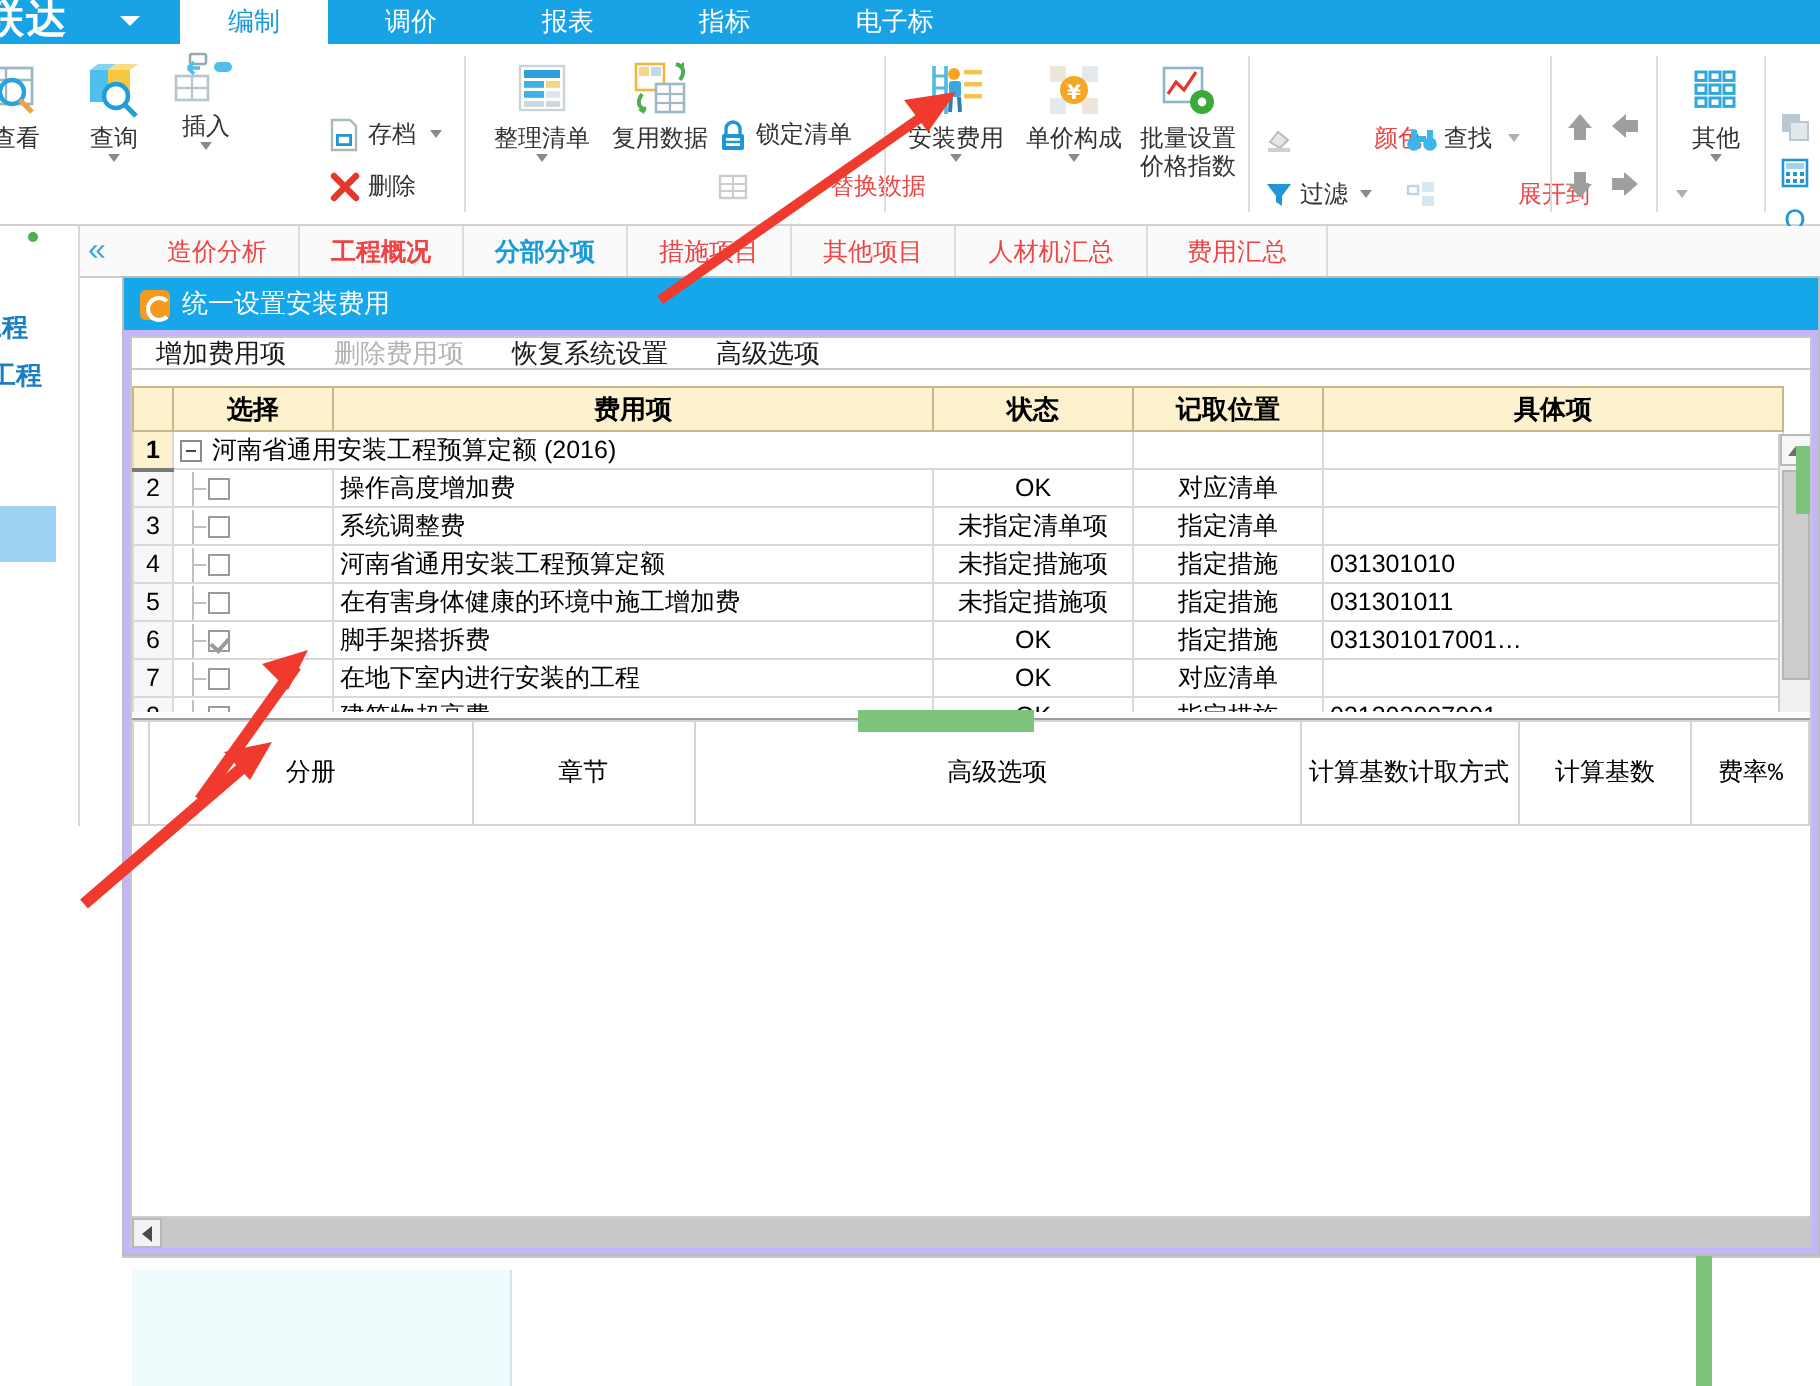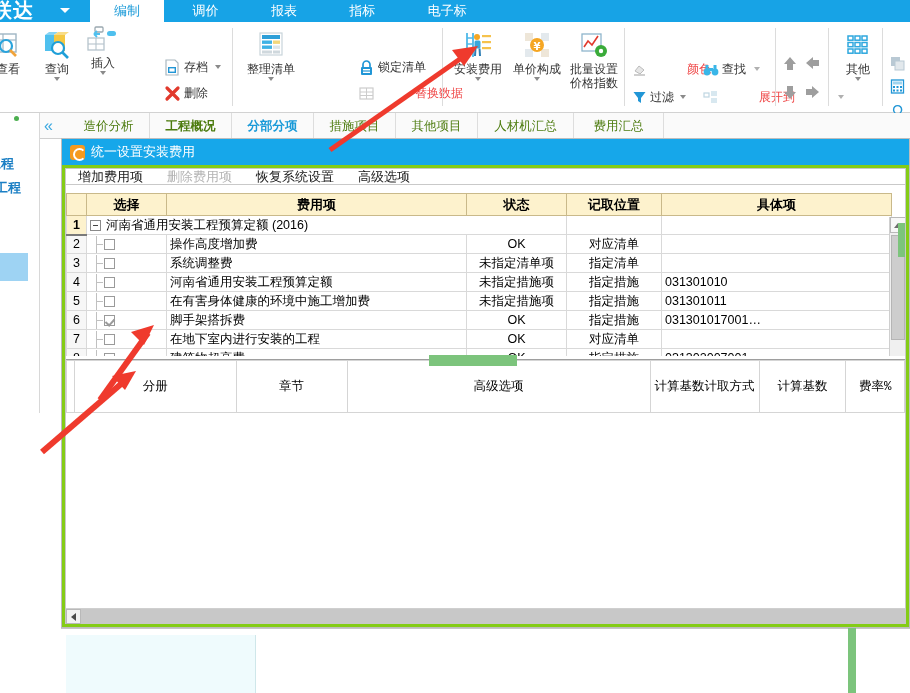--- a/index.html
+++ b/index.html
@@ -64,38 +64,38 @@
   .docstrip {
     position:absolute; left:0; top:113px; width:910px; height:26px;
     background:#fafafa; border-bottom:1px solid #cfcfcf;
   }
   .collapse-arrows {
     position:absolute; left:44px; top:118px; font-size:16px; color:#3aa8e0;
     line-height:16px; letter-spacing:-3px;
   }
   .dtab {
     position:absolute; top:113px; height:26px; line-height:26px;
-    font-size:12.5px; color:#4d7c0f; text-align:center; white-space:nowrap;
+    font-size:12.5px; color:#ef4444; text-align:center; white-space:nowrap;
     border-right:1px solid #dddddd;
   }
   .dtab.active { color:#1a9ad8; font-weight:bold; }
 
   
   .sidebar {
     position:absolute; left:0; top:113px; width:40px; height:300px;
     background:#ffffff; border-right:1px solid #d8d8d8; overflow:hidden;
   }
   .sb-txt { position:absolute; font-size:13px; color:#1b7fc4; white-space:nowrap; font-weight:bold; }
   .sb-sel { position:absolute; left:0; top:140px; width:28px; height:28px; background:#9ed3f3; }
   .sb-dot { position:absolute; left:14px; top:3px; width:5px; height:5px; background:#4caf50; border-radius:50%; }
 
   
   .dialog {
     position:absolute; left:61px; top:138px; width:849px; height:490px;
-    background:#84cc16; border:1px solid #bdbdbd;
+    background:#c4b5fd; border:1px solid #bdbdbd;
   }
   .dlg-title {
     position:absolute; left:0; top:0; width:100%; height:26px;
     background:#16a7ea; color:#ffffff; font-size:13px;
     display:flex; align-items:center; padding-left:8px;
   }
   .dlg-ico {
     width:15px; height:15px; margin-right:6px; border-radius:3px;
     background:#f59a1e; display:inline-block; position:relative;
   }
@@ -273,20 +273,38 @@
           <rect x="6" y="15.5" width="10" height="3.4" fill="#3fb2e5"></rect>
           <rect x="17" y="15.5" width="7" height="3.4" fill="#dfe6ea"></rect>
           <rect x="6" y="20.5" width="10" height="3" fill="#cfd8dd"></rect>
           <rect x="17" y="20.5" width="7" height="3" fill="#cfd8dd"></rect>
         </svg>
       </div>
       <div class="lab">整理清单</div>
       <div class="caret-d"></div>
     </div>
 
+    <div class="ritem" style="left:301px; top:6px; width:58px;">
+      <div class="ricon">
+        <svg width="32" height="30" viewBox="0 0 32 30">
+          <rect x="4" y="2" width="14" height="13" fill="#fff" stroke="#f0b93e" stroke-width="1.3"></rect>
+          <rect x="5.5" y="3.5" width="5" height="4.5" fill="#f5d78a"></rect>
+          <rect x="11.5" y="3.5" width="5" height="4.5" fill="#bfd9e8"></rect>
+          <rect x="14" y="12" width="14" height="14" fill="#fff" stroke="#9fb8c6" stroke-width="1.3"></rect>
+          <line x1="14" y1="17" x2="28" y2="17" stroke="#9fb8c6" stroke-width="1.1"></line>
+          <line x1="14" y1="21.5" x2="28" y2="21.5" stroke="#9fb8c6" stroke-width="1.1"></line>
+          <line x1="21" y1="12" x2="21" y2="26" stroke="#9fb8c6" stroke-width="1.1"></line>
+          <path d="M26 10 q4 -6 -2 -8" fill="none" stroke="#4caf50" stroke-width="2"></path>
+          <path d="M25 3 l3 -2 l0 4 z" fill="#4caf50"></path>
+          <path d="M7 17 q-4 6 2 8" fill="none" stroke="#4caf50" stroke-width="2"></path>
+          <path d="M8 27 l-3 -2 l4 -2 z" fill="#4caf50"></path>
+        </svg>
+      </div>
+      <div class="lab">复用数据</div>
+    </div>
 
     <div class="rsmall" style="left:358px; top:34px;">
       <span class="si">
         <svg width="17" height="17" viewBox="0 0 17 17">
           <path d="M5 8 V5.5 a3.5 3.5 0 0 1 7 0 V8" fill="none" stroke="#2196d6" stroke-width="1.7"></path>
           <rect x="3" y="8" width="11" height="8" rx="1" fill="#2196d6"></rect>
           <rect x="5" y="10" width="7" height="1.4" fill="#fff"></rect>
           <rect x="5" y="12.6" width="7" height="1.4" fill="#fff"></rect>
         </svg>
       </span>

